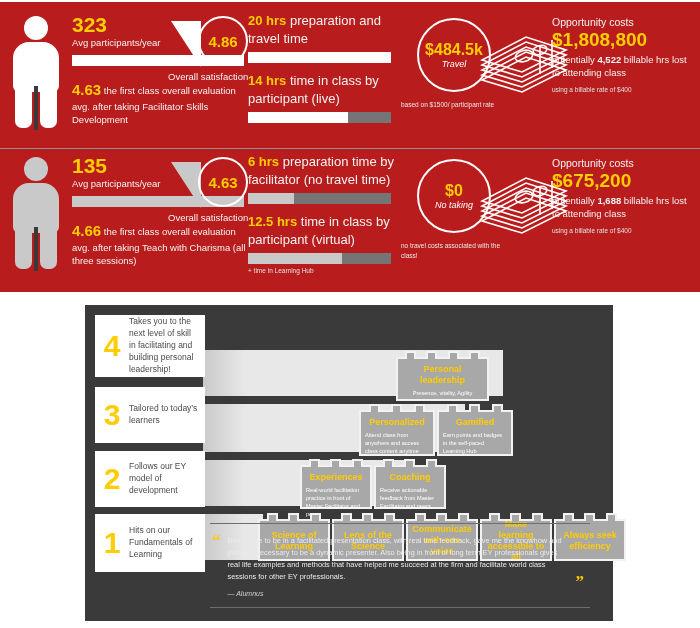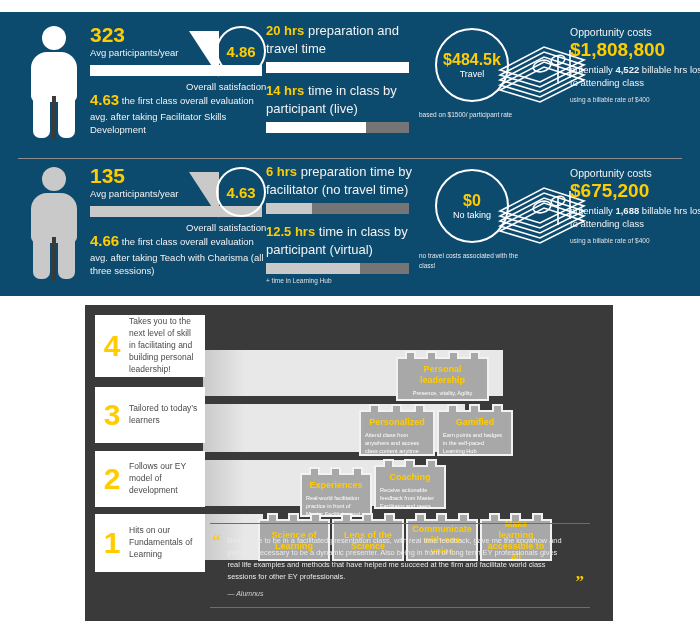--- a/index.html
+++ b/index.html
@@ -7,24 +7,24 @@
     width: 700px; height: 628px;
     background: #ffffff;
     font-family: "Liberation Sans", sans-serif;
     overflow: hidden;
     position: relative;
   }
 
   
   .top-panel {
     position: absolute;
-    left: 0; top: 12px;
+    left: 0; top: 2px;
     width: 700px; height: 290px;
-    background: #0c4a6e;
-    padding: 6px 18px;
+    background: #b91c1c;
+    padding: 6px 0;
   }
   .stat-row {
     position: relative;
     width: 100%;
     height: 140px;
   }
   .stat-row.row2 { border-top: 1px solid #8e8e8e; padding-top: 6px; }
 
   
   .person {
@@ -91,21 +91,21 @@
   .footnote-sm { font-size: 6.5px; color: #e0e0e0; margin-top: 3px; }
 
   
   .travel { position: absolute; left: 395px; top: 10px; width: 118px; }
   .travel .circ {
     width: 74px; height: 74px; margin: 0 auto;
     border-radius: 50%; border: 2.5px solid #ffffff;
     display: flex; flex-direction: column; align-items: center; justify-content: center;
   }
   .travel .amt { font-size: 16px; font-weight: bold; color: #ffcc00; line-height: 1.1; }
-  .travel .lbl { font-size: 9px; color: #ffffff; margin-top: 1px; }
+  .travel .lbl { font-size: 9px; color: #ffffff; margin-top: 1px; font-style: italic; }
   .travel .note { font-size: 6.5px; color: #e8e8e8; text-align: left; margin-top: 8px; line-height: 1.5; padding-left: 6px; }
 
   
   .money { position: absolute; left: 478px; top: 22px; width: 92px; height: 66px; }
 
   
   .opp { position: absolute; left: 552px; top: 8px; width: 136px; }
   .opp .ttl { font-size: 10.5px; color: #f2f2f2; }
   .opp .amt { font-size: 19px; font-weight: bold; color: #ffcc00; line-height: 1.15; margin-top: 1px; }
   .opp .desc { font-size: 9.5px; color: #f2f2f2; line-height: 1.38; margin-top: 2px; }
@@ -444,21 +444,21 @@
             <i></i>
             <i></i>
             <i></i>
           </div>
         <div class="bt">Gamified</div>
         <div class="bd">Earn points and badges in the self-paced  Learning Hub</div>
       </div>
     </div>
 
     <div class="brickrow" style="left:215px; top:160px;">
-      <div class="brick" style="width:72px;height:44px;margin-top:8px;">
+      <div class="brick" style="width:72px;height:44px;">
         <div class="studs">
             <i></i>
             <i></i>
             <i></i>
           </div>
         <div class="bt">Experiences</div>
         <div class="bd">Real-world facilitation practice in front of Master Facilitator and peers</div>
       </div>
       <div class="brick" style="width:72px;height:44px;">
         <div class="studs">
@@ -496,20 +496,28 @@
           </div>
         <div class="bt">Communicate with one voice</div>
       </div>
       <div class="brick center" style="width:72px;height:42px;justify-content:center;">
         <div class="studs">
             <i></i>
             <i></i>
             <i></i>
           </div>
         <div class="bt">Make learning accessible to all</div>
+      </div>
+      <div class="brick center" style="width:72px;height:42px;justify-content:center;">
+        <div class="studs">
+            <i></i>
+            <i></i>
+            <i></i>
+          </div>
+        <div class="bt">Always seek efficiency</div>
       </div>
     </div>
 
     <div class="quote">
       <div class="rule"></div>
       <div class="inner">
         <span class="qmark">“</span>
         <div>
           <div class="qtext">Being able to be in a facilitated presentation class, with real time feedback, gave me the knowhow and pointers necessary to be a dynamic presenter. Also being in front of long term EY professionals gives real life examples and methods that have helped me succeed at the firm and facilitate world class sessions for other EY professionals.</div>
           <div class="attr">— Alumnus</div>

